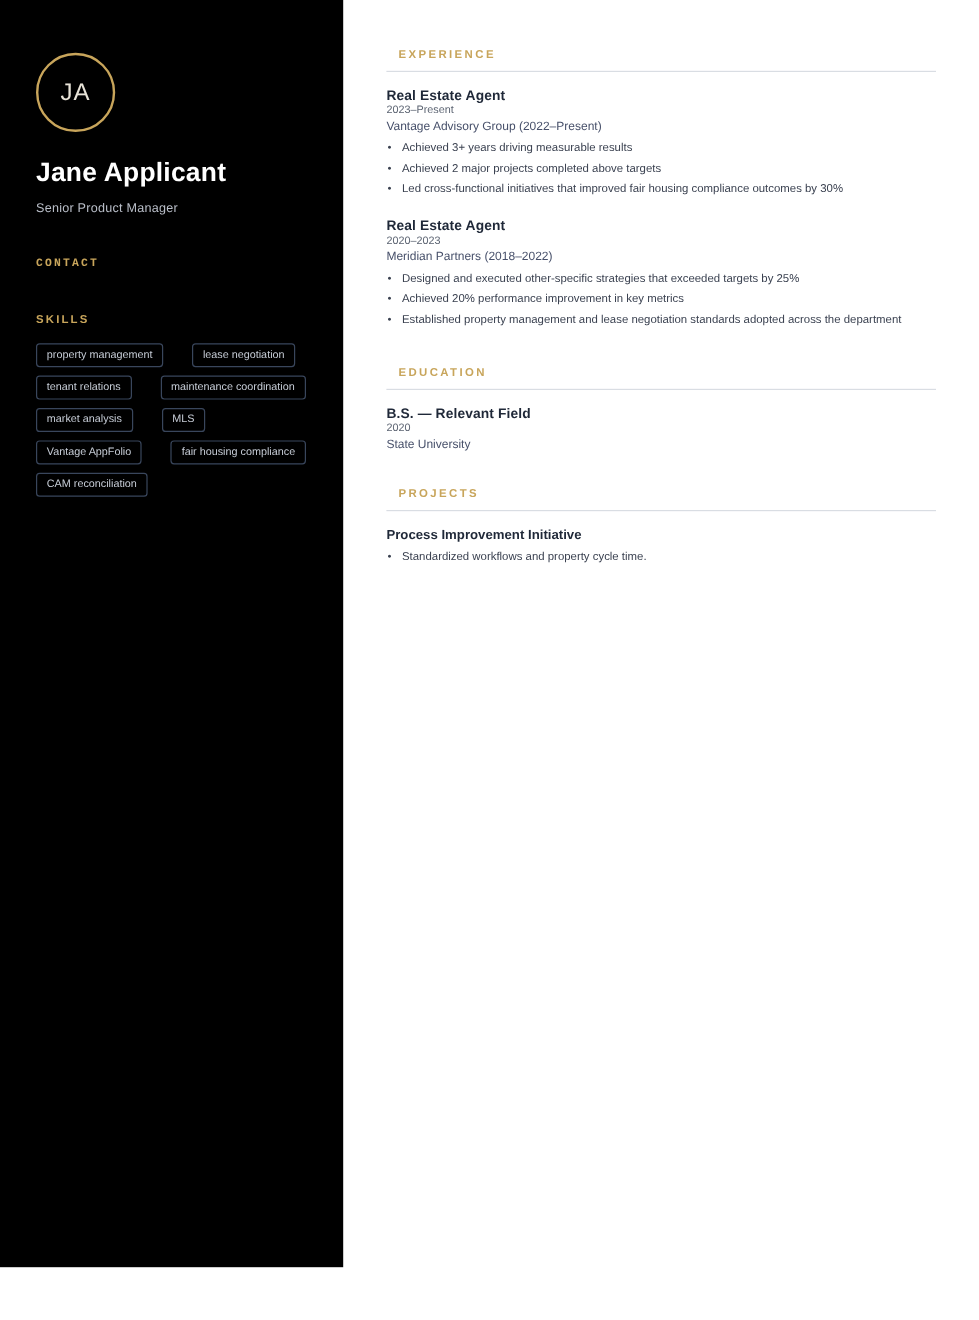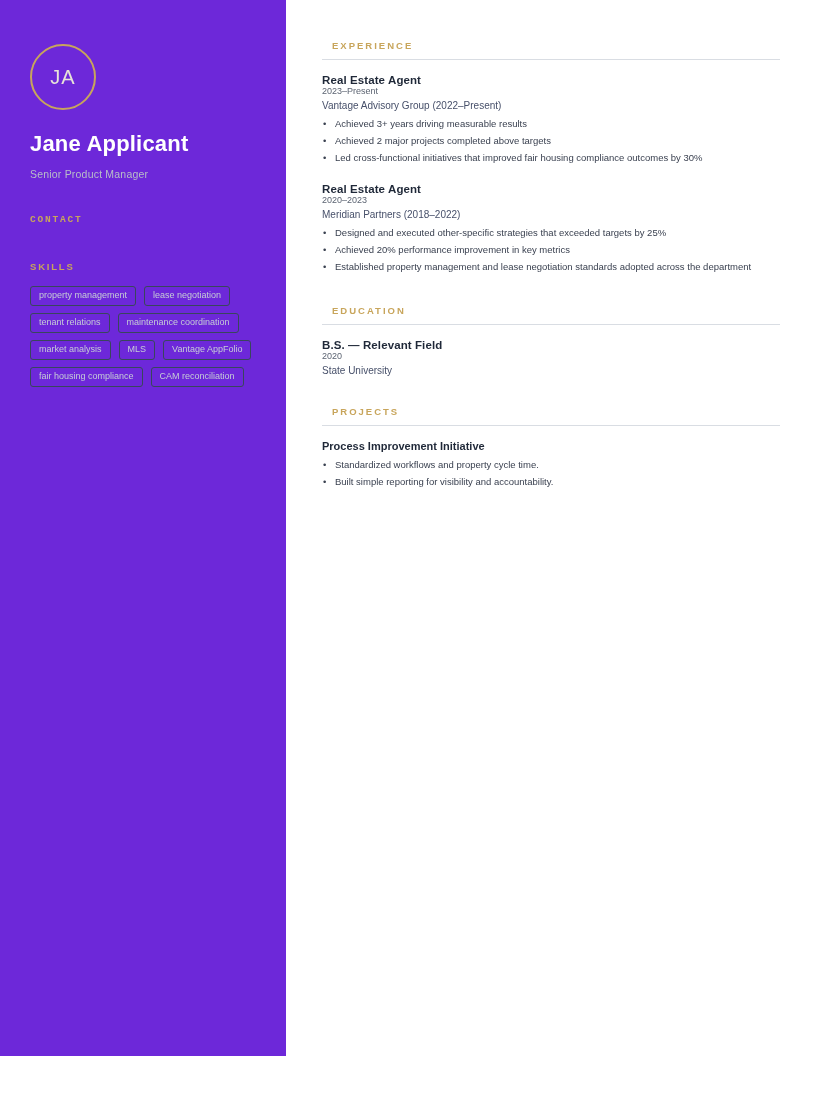--- a/index.html
+++ b/index.html
@@ -20,21 +20,21 @@
     height: 1100px;
     background: #ffffff;
   }
   
   .sidebar {
     position: absolute;
     left: 0;
     top: 0;
     width: 286px;
     height: 1056px;
-    background: #6d28d9;
+    background: #000000;
     box-sizing: border-box;
     padding: 40px 30px 0 30px;
   }
   .avatar {
     width: 62px;
     height: 62px;
     border-radius: 50%;
     border: 2px solid #c8a55b;
     color: #e8e3d8;
     display: flex;
@@ -73,21 +73,21 @@
   }
   .contact-list {
     list-style: none;
     margin: 0;
     padding: 0;
   }
   .skills-block { margin-bottom: 0; }
   .chips {
     display: flex;
     flex-wrap: wrap;
-    gap: 7px 8px;
+    gap: 7px 24px;
     max-width: 226px;
   }
   .chip {
     border: 1px solid #39465c;
     border-radius: 3px;
     color: #c6ccd6;
     font-size: 9px;
     padding: 4px 8px 5px 8px;
     line-height: 1;
     white-space: nowrap;
@@ -247,20 +247,19 @@
     </section>
 
     <section class="section">
       <div class="section-title">PROJECTS</div>
       <div class="rule"></div>
       <div>
           <div class="entry">
             <div class="proj-title">Process Improvement Initiative</div>
             <ul class="bullets">
               <li>Standardized workflows and property cycle time.</li>
-              <li>Built simple reporting for visibility and accountability.</li>
             </ul>
           </div>
         </div>
     </section>
 
   </main>
 </div>
 
 </body></html>

